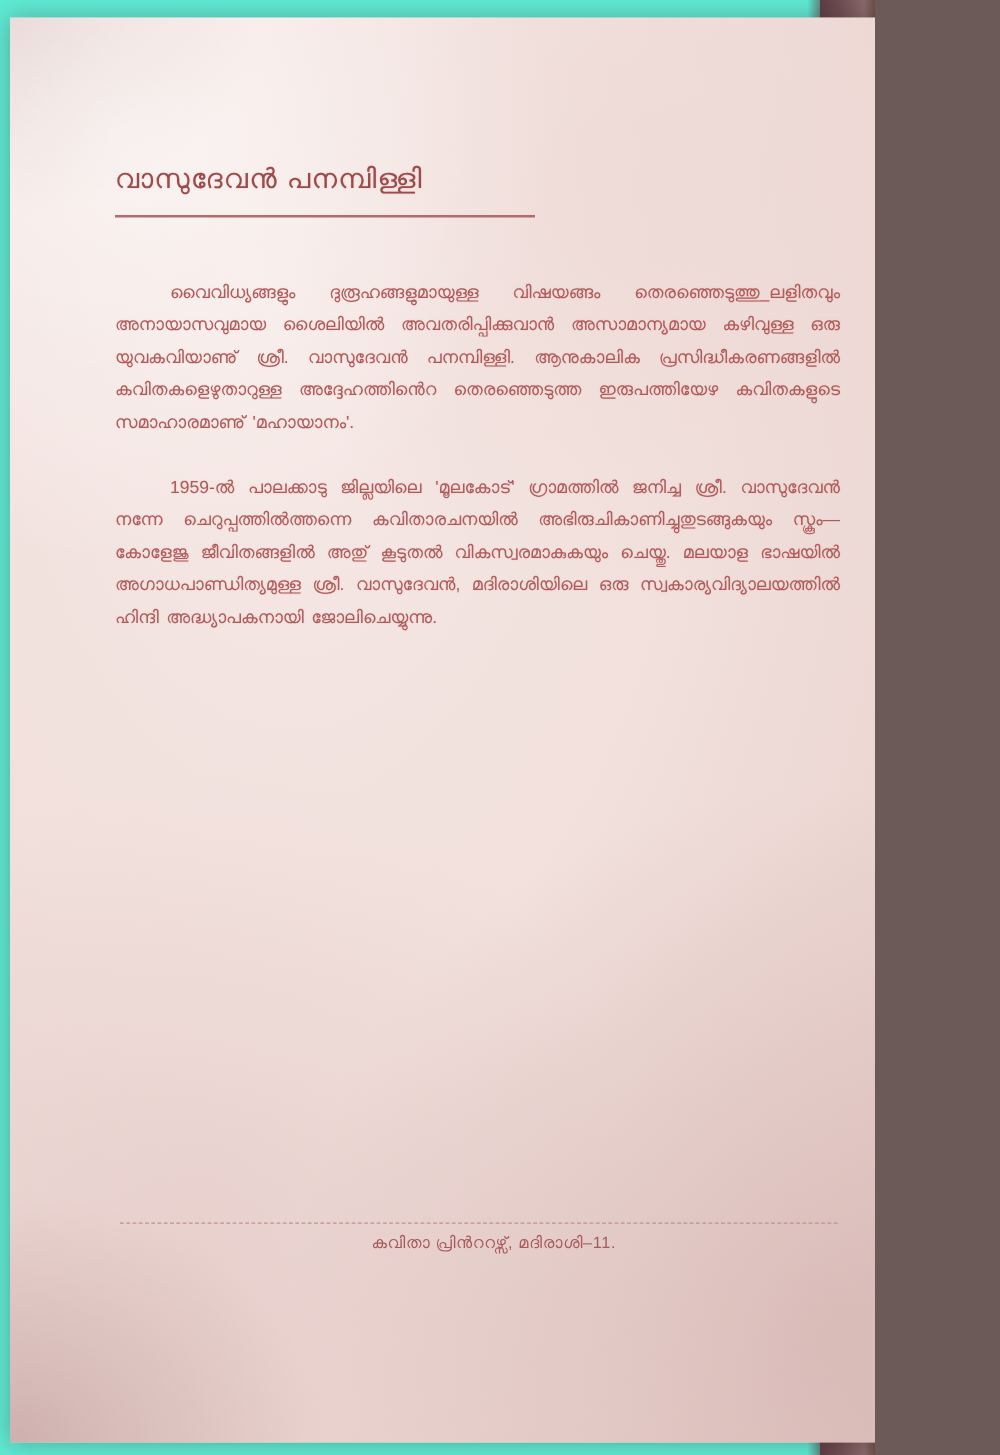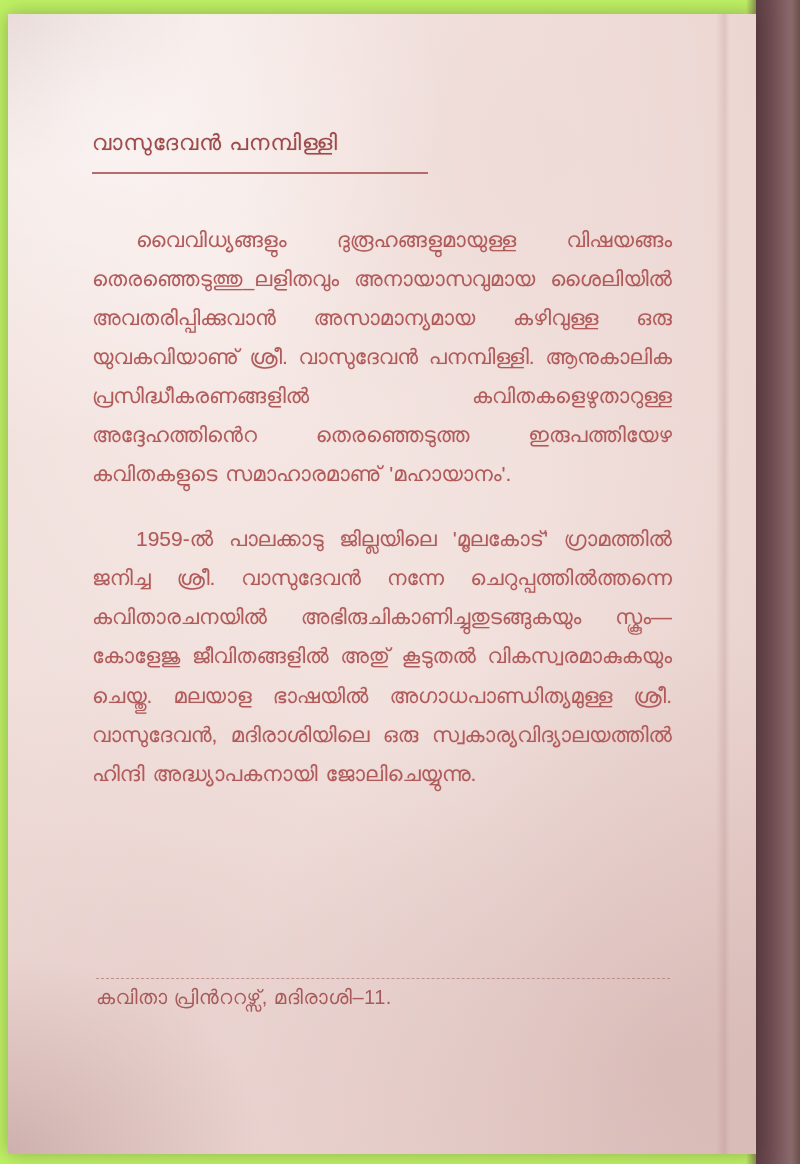--- a/index.html
+++ b/index.html
@@ -10,23 +10,23 @@
   body {
     width: 800px;
     height: 1164px;
     overflow: hidden;
     font-family: "Liberation Sans", sans-serif;
   }
 
   
   #page {
     position: relative;
-    width: 800px;
+    width: 700px;
     height: 1164px;
-    background: #bef264;
+    background: #5eead4;
     overflow: hidden;
   }
 
   
   .binding {
     position: absolute;
     top: 0;
     right: 0;
     width: 44px;
     height: 1164px;
@@ -101,21 +101,21 @@
   .title-rule {
     width: 336px;
     height: 2px;
     background: #a85656;
     opacity: 0.85;
     margin-bottom: 46px;
   }
 
   .para {
     color: #b05a5a;
-    font-size: 21px;
+    font-size: 14px;
     line-height: 1.86;
     text-align: justify;
     text-justify: inter-word;
     margin: 0 0 26px 0;
     text-indent: 44px;
     word-spacing: 2px;
     text-shadow: 0 0 1px rgba(176,90,90,0.25);
   }
   .para:last-of-type { margin-bottom: 0; }
 
@@ -124,26 +124,26 @@
     position: absolute;
     left: 96px;
     top: 978px;
     width: 574px;
     border-top: 1px dashed #b98a86;
     opacity: 0.9;
     z-index: 3;
   }
   .footer {
     position: absolute;
-    left: 96px;
+    left: 108px;
     top: 986px;
     width: 574px;
-    text-align: left;
+    text-align: center;
     color: #a85a5a;
-    font-size: 20px;
+    font-size: 13px;
     letter-spacing: 0.5px;
     z-index: 3;
   }
 
   
   .crease {
     position: absolute;
     top: 0; right: 26px;
     width: 14px; height: 1140px;
     background: linear-gradient(90deg, rgba(170,130,128,0) 0%, rgba(170,130,128,0.28) 60%, rgba(170,130,128,0) 100%);

